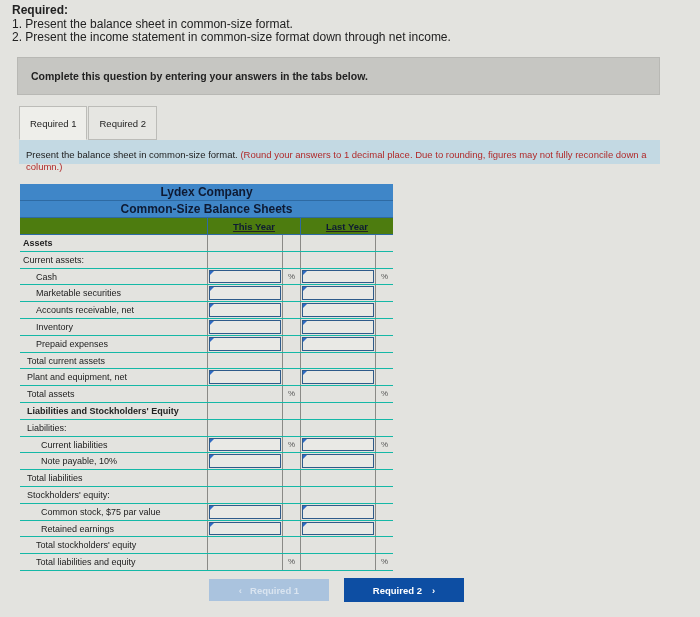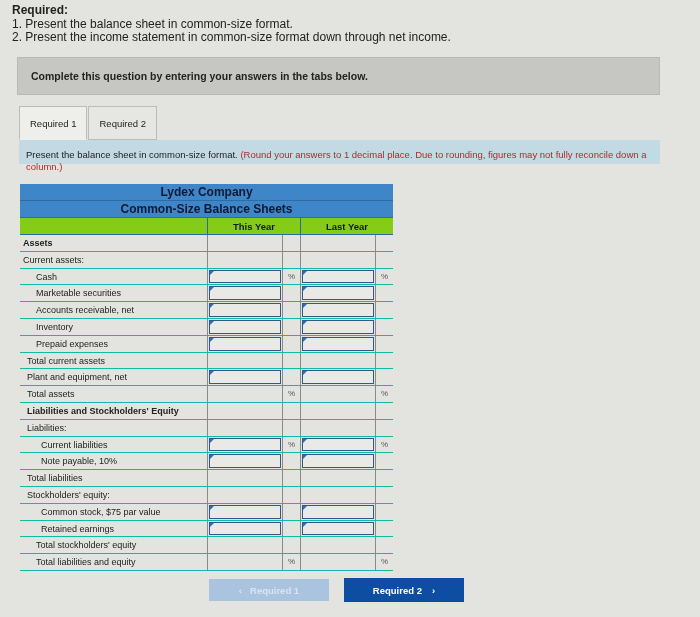--- a/index.html
+++ b/index.html
@@ -29,21 +29,21 @@
     position: absolute; left: 19px; top: 140px; width: 641px; height: 24px;
     background: #c3d9e3; font-size: 9.5px; line-height: 12px; padding: 9px 7px;
   }
   .prompt .note { color: #b02a2a; }
   .sheet { position: absolute; left: 20px; top: 184px; width: 373px; }
   .hdr {
     background: #3f86c8; color: #0e1a33; font-weight: bold; font-size: 12px;
     text-align: center; height: 17px; line-height: 17px;
     border-bottom: 1px solid #2e6aa3;
   }
-  .hdr-row { display: flex; height: 17px; background: #84cc16; border-bottom: 1px solid #2e6aa3; }
+  .hdr-row { display: flex; height: 17px; background: #4d7c0f; border-bottom: 1px solid #2e6aa3; text-decoration: underline; }
   .hdr-row .cell { font-weight: bold; font-size: 9.5px; color: #0e1a33; text-align: center; line-height: 17px; }
   .row { display: flex; height: 16.8px; border-bottom: 1px solid #14b8a6; }
   .c-label { width: 187px; font-size: 9px; line-height: 16px; white-space: nowrap; overflow: hidden; }
   .c-in { width: 75px; border-left: 1px solid #8a8a86; position: relative; }
   .c-pct { width: 18px; border-left: 1px solid #8a8a86; font-size: 8px; color: #555; text-align: center; line-height: 16px; }
   .c-in .inp {
     position: absolute; left: 1px; top: 1px; right: 1px; bottom: 1px;
     border: 1.5px solid #2f5b8a; background: #e9e9e5;
   }
   .c-in .inp::before {

